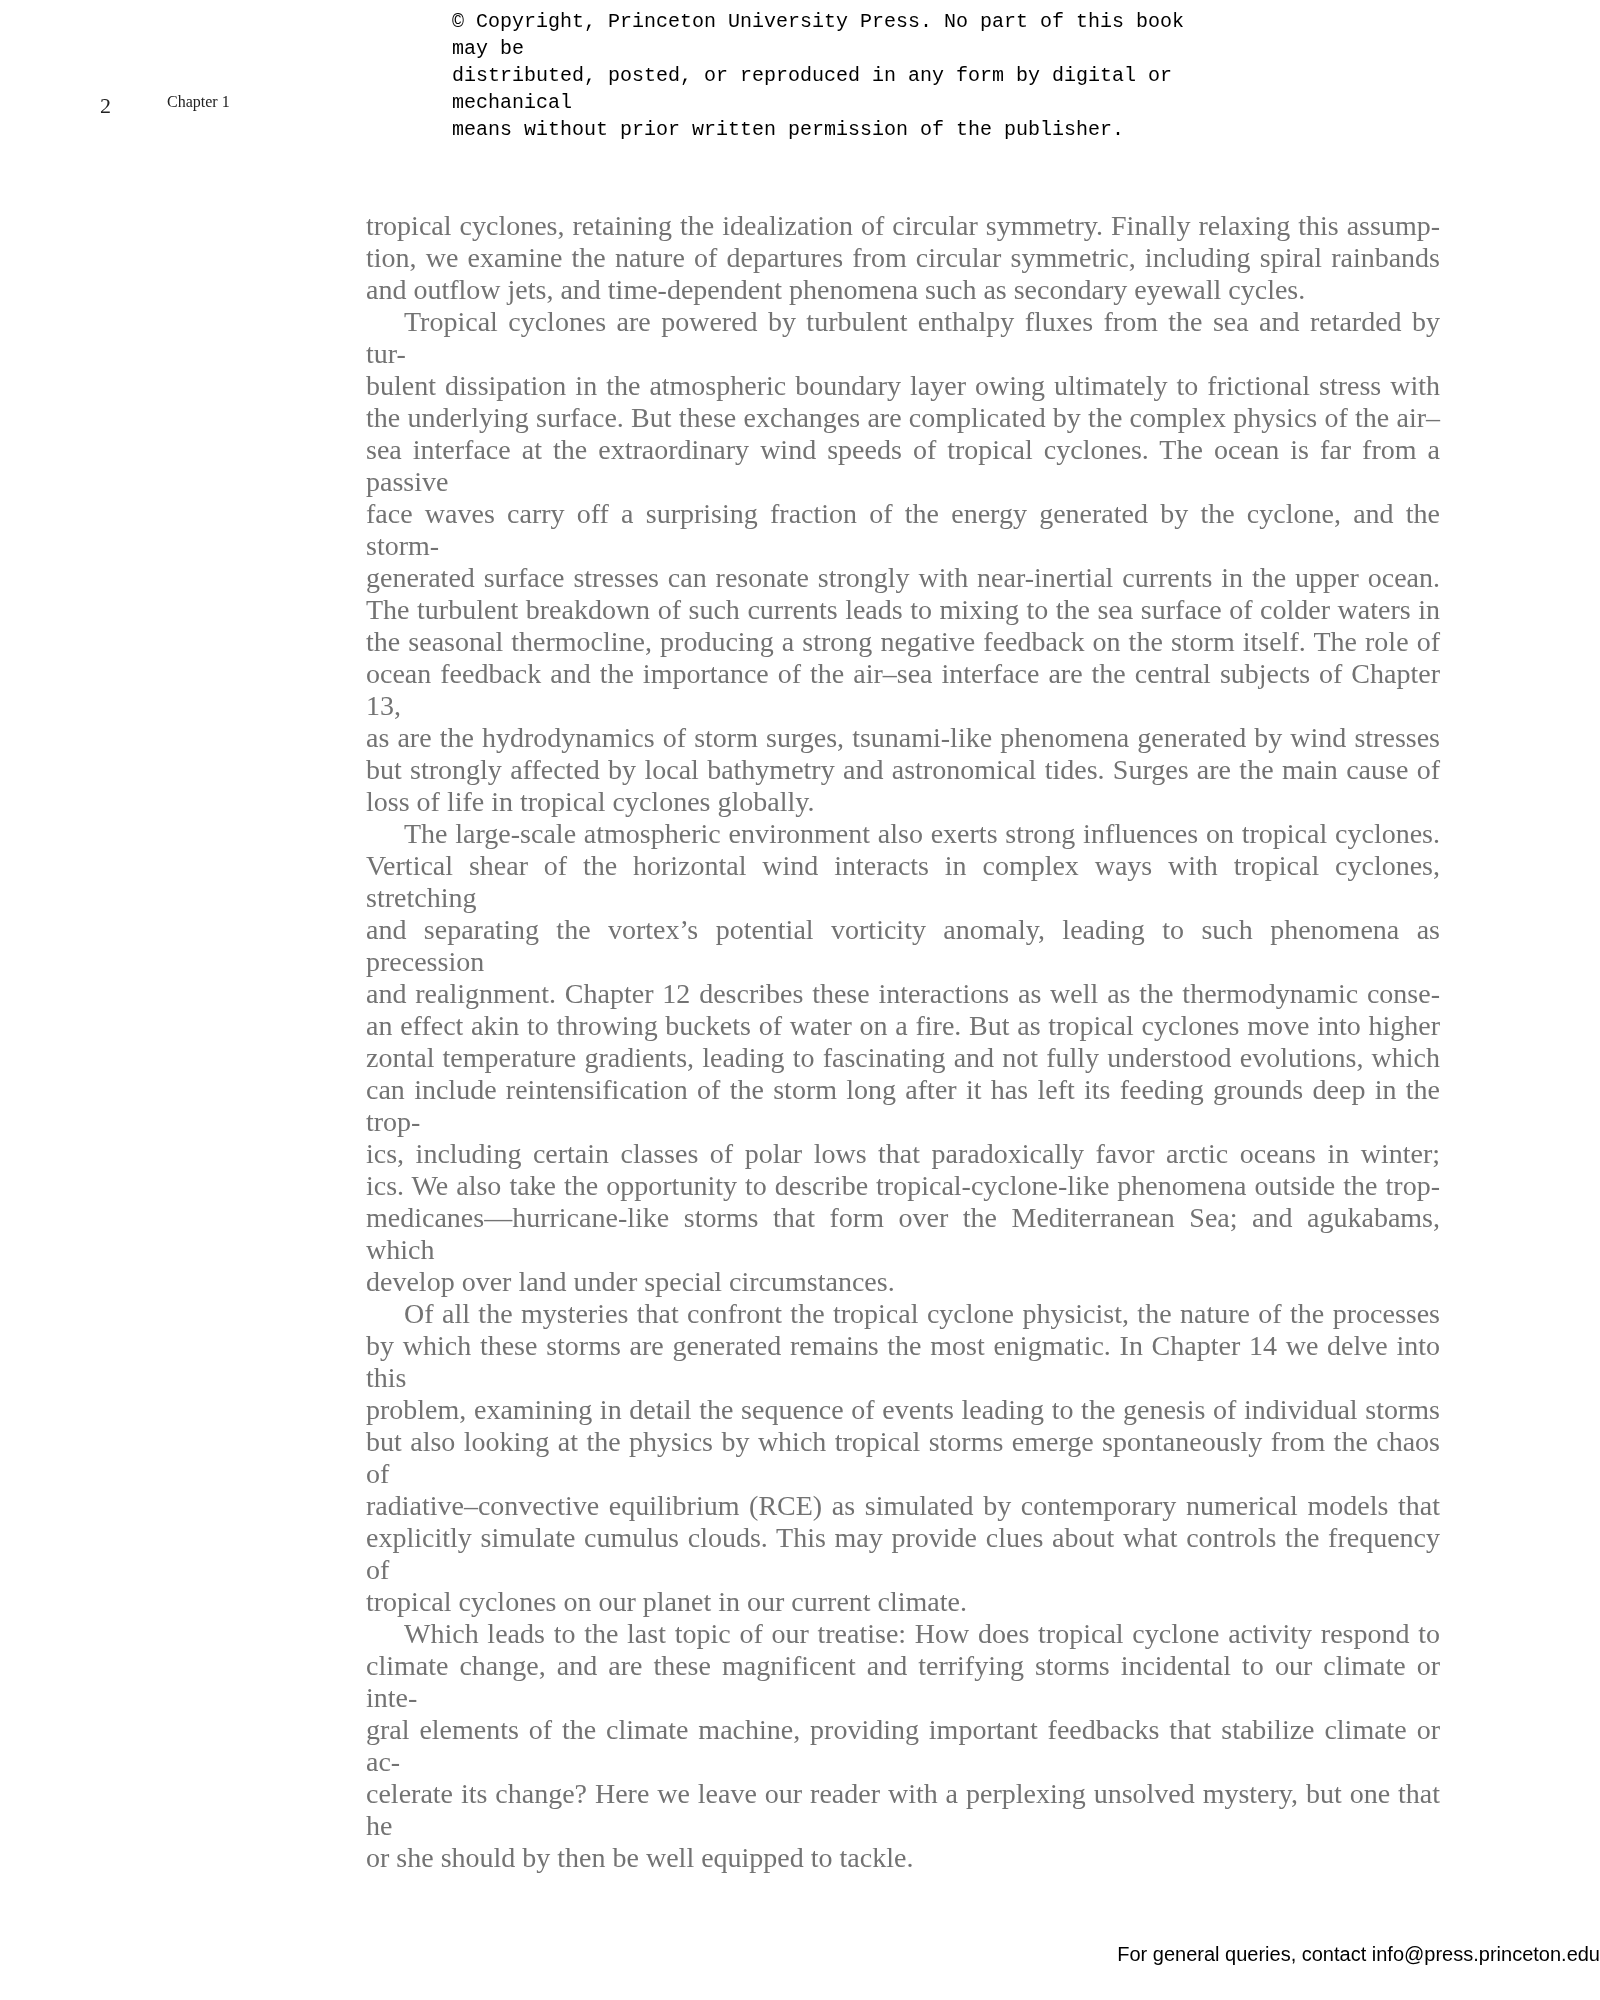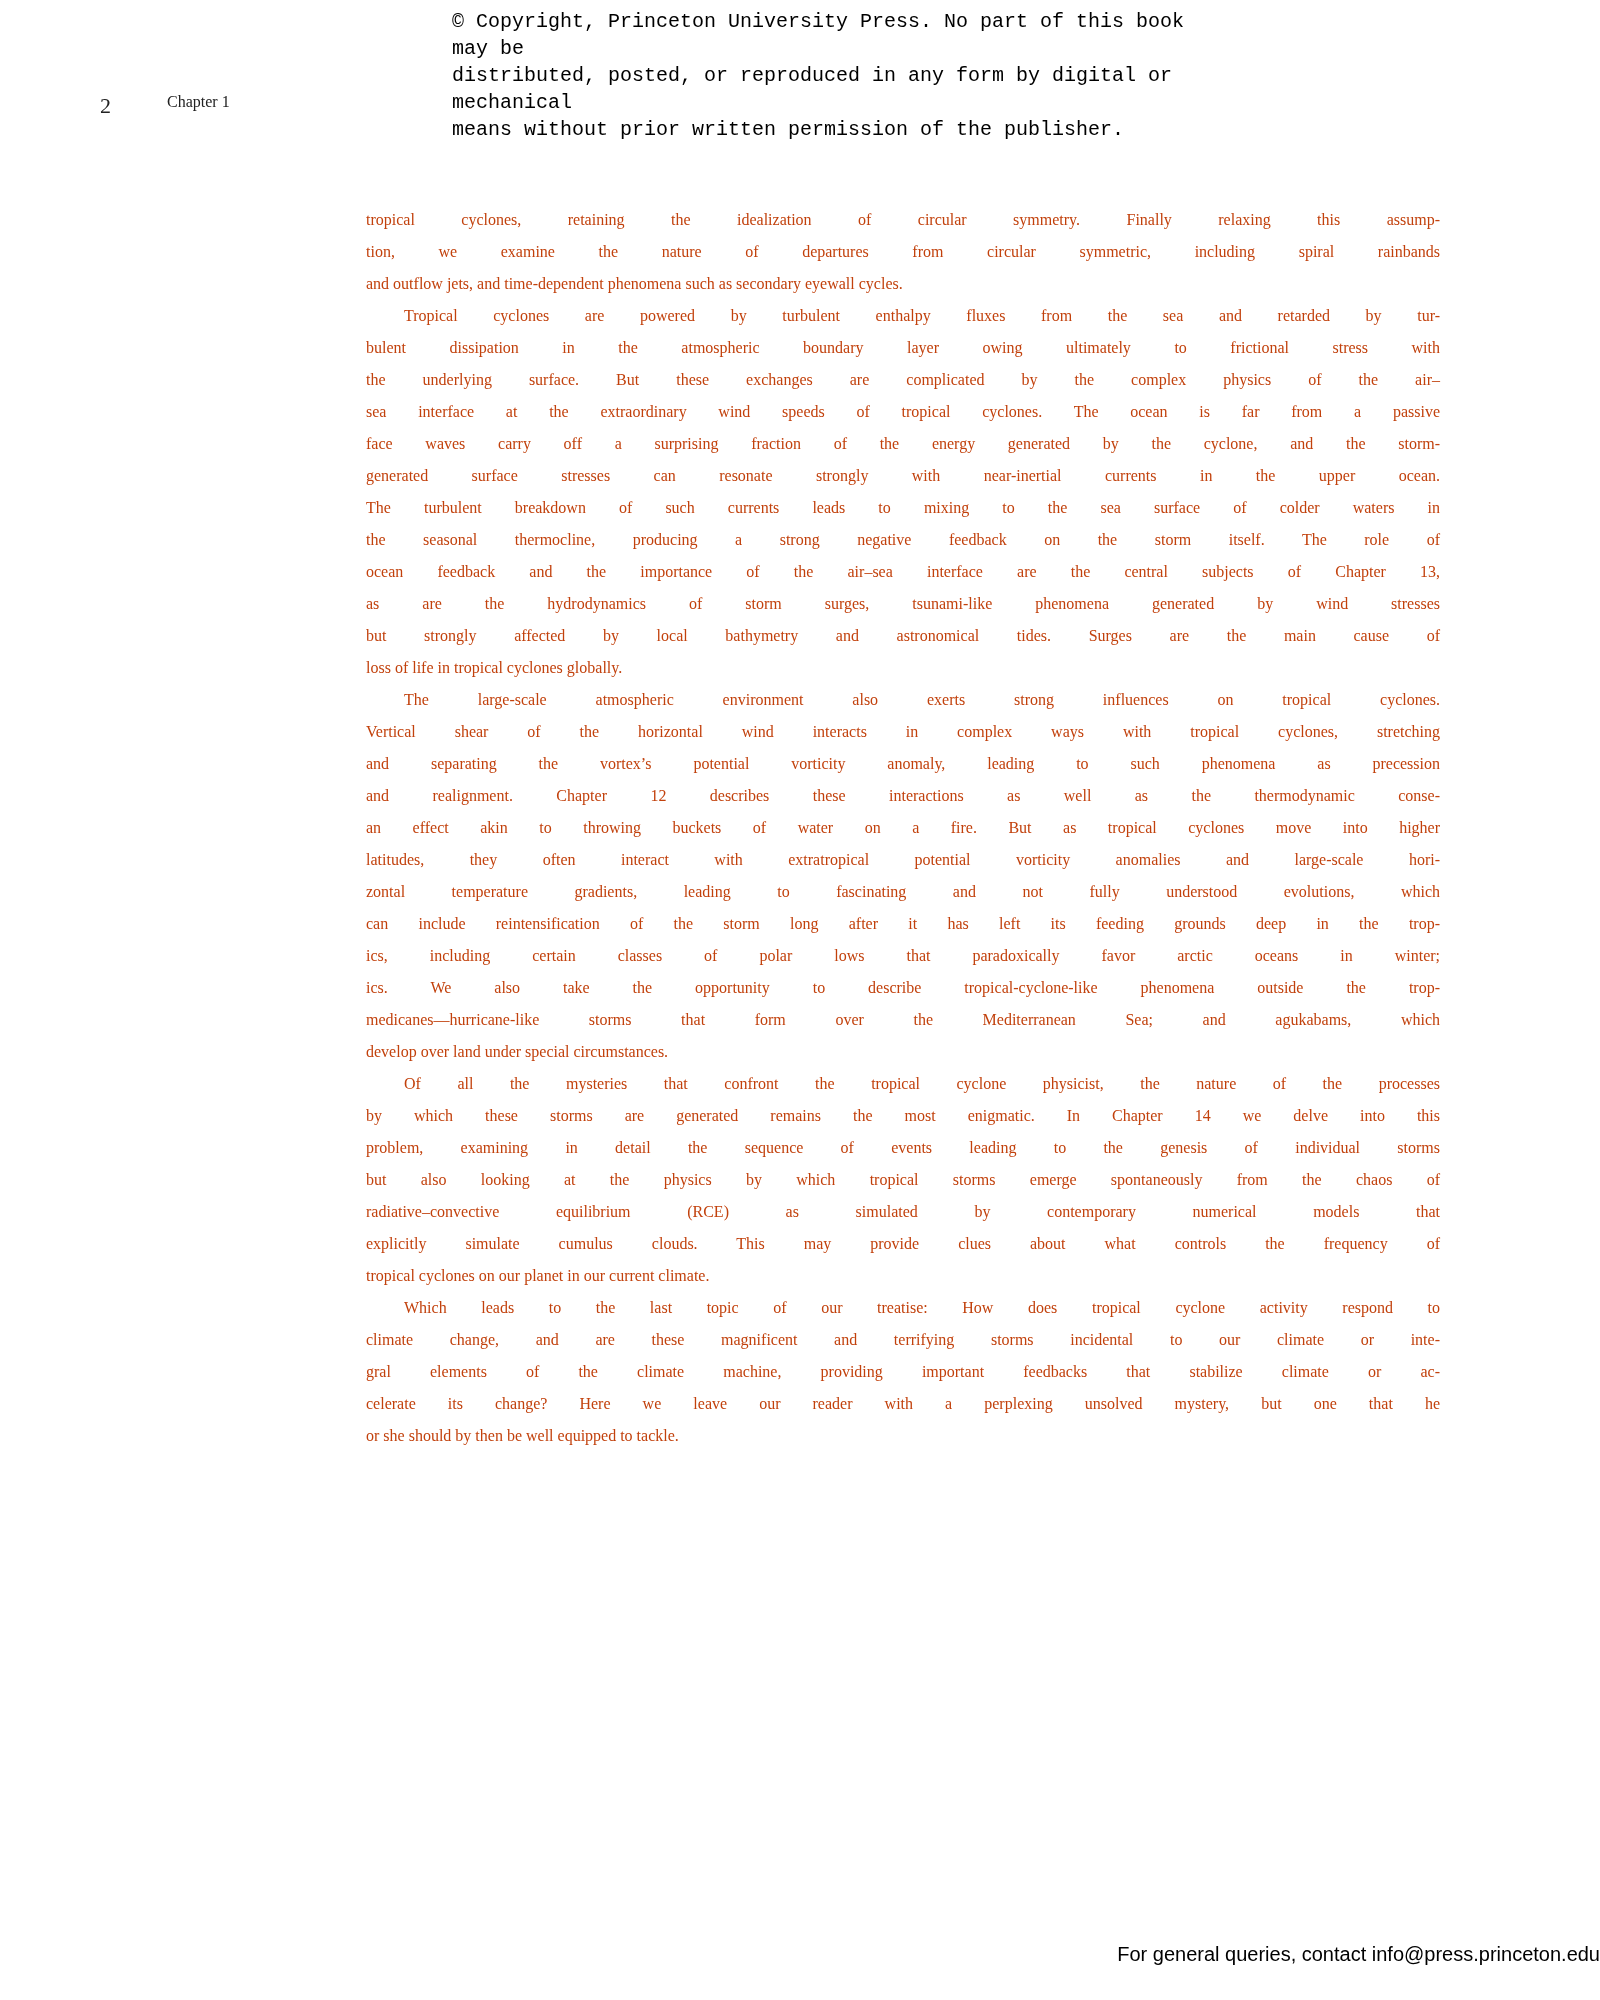--- a/index.html
+++ b/index.html
@@ -37,25 +37,25 @@
     position: absolute;
     left: 155px;
     top: 93px;
     font-size: 16px;
     color: #222222;
     margin-left: 12px;
   }
   .text-block {
     position: absolute;
     left: 366px;
-    top: 204px;
+    top: 210px;
     width: 1074px;
-    font-size: 16px;
+    font-size: 28px;
     line-height: 32px;
-    color: #c2410c;
+    color: #737373;
   }
   .paragraph { margin: 0; }
   .line {
     text-align: justify;
     text-align-last: justify;
     white-space: normal;
   }
   .line.last { text-align-last: left; }
   .line.indent { text-indent: 38px; }
   .footer {
@@ -103,21 +103,20 @@
         <div class="line">as are the hydrodynamics of storm surges, tsunami-like phenomena generated by wind stresses</div>
         <div class="line">but strongly affected by local bathymetry and astronomical tides. Surges are the main cause of</div>
         <div class="line last">loss of life in tropical cyclones globally.</div>
       </div>
       <div class="paragraph">
         <div class="line indent">The large-scale atmospheric environment also exerts strong influences on tropical cyclones.</div>
         <div class="line">Vertical shear of the horizontal wind interacts in complex ways with tropical cyclones, stretching</div>
         <div class="line">and separating the vortex’s potential vorticity anomaly, leading to such phenomena as precession</div>
         <div class="line">and realignment. Chapter 12 describes these interactions as well as the thermodynamic conse-</div>
         <div class="line">an effect akin to throwing buckets of water on a fire. But as tropical cyclones move into higher</div>
-        <div class="line">latitudes, they often interact with extratropical potential vorticity anomalies and large-scale hori-</div>
         <div class="line">zontal temperature gradients, leading to fascinating and not fully understood evolutions, which</div>
         <div class="line">can include reintensification of the storm long after it has left its feeding grounds deep in the trop-</div>
         <div class="line">ics, including certain classes of polar lows that paradoxically favor arctic oceans in winter;</div>
         <div class="line">ics. We also take the opportunity to describe tropical-cyclone-like phenomena outside the trop-</div>
         <div class="line">medicanes—hurricane-like storms that form over the Mediterranean Sea; and agukabams, which</div>
         <div class="line last">develop over land under special circumstances.</div>
       </div>
       <div class="paragraph">
         <div class="line indent">Of all the mysteries that confront the tropical cyclone physicist, the nature of the processes</div>
         <div class="line">by which these storms are generated remains the most enigmatic. In Chapter 14 we delve into this</div>

